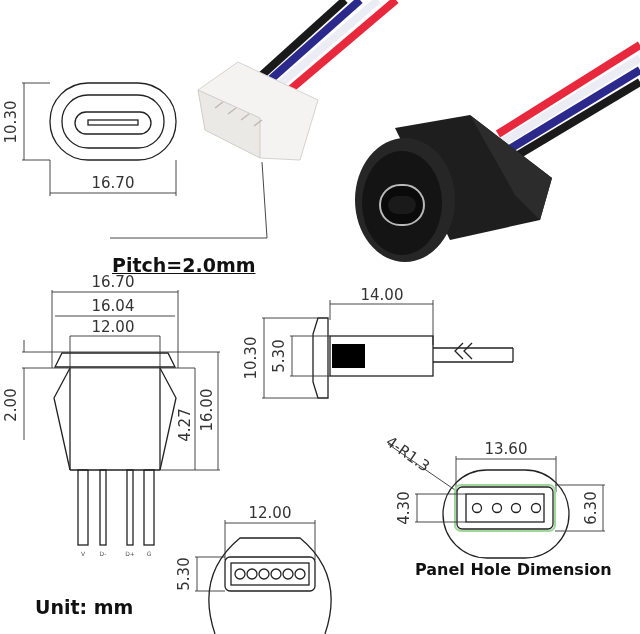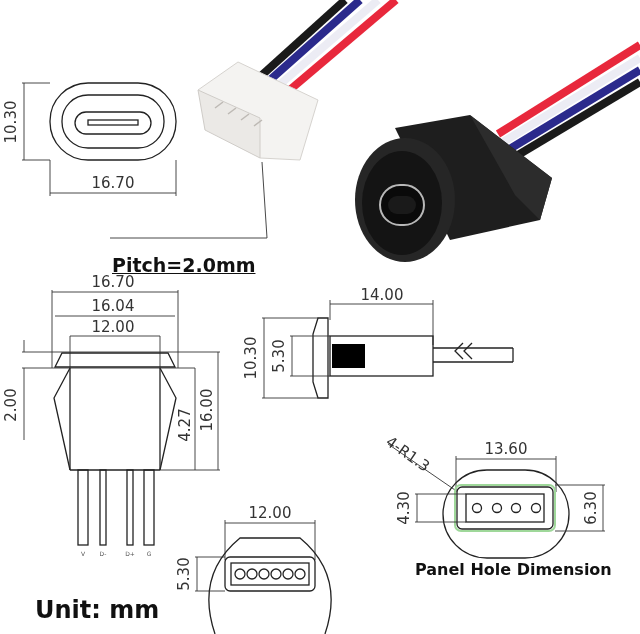--- a/index.html
+++ b/index.html
@@ -160,14 +160,14 @@
     <line class="thin" x1="555" y1="531" x2="605" y2="531"></line>
     <line class="thin" x1="603" y1="485" x2="603" y2="531"></line>
   </g>
   <text class="dim" x="405" y="458" transform="rotate(35 405 458)" text-anchor="middle" font-size="13">4-R1.3</text>
   <text class="dim" x="506" y="454" text-anchor="middle">13.60</text>
   <text class="dim" x="409" y="508" transform="rotate(-90 409 508)" text-anchor="middle">4.30</text>
   <text class="dim" x="596" y="508" transform="rotate(-90 596 508)" text-anchor="middle">6.30</text>
 </svg>
 
 <div class="bold-label" style="left:112px; top:213px; font-size:19px; text-decoration:underline;margin-top:41px;">Pitch=2.0mm</div>
-<div class="bold-label" style="left:35px; top:596px; font-size:24px;">Unit: mm</div>
+<div class="bold-label" style="left:35px; top:596px; font-size:19px;">Unit: mm</div>
 <div class="bold-label" style="left:415px; top:560px; font-size:16px;">Panel Hole Dimension</div>
 
 </body></html>

